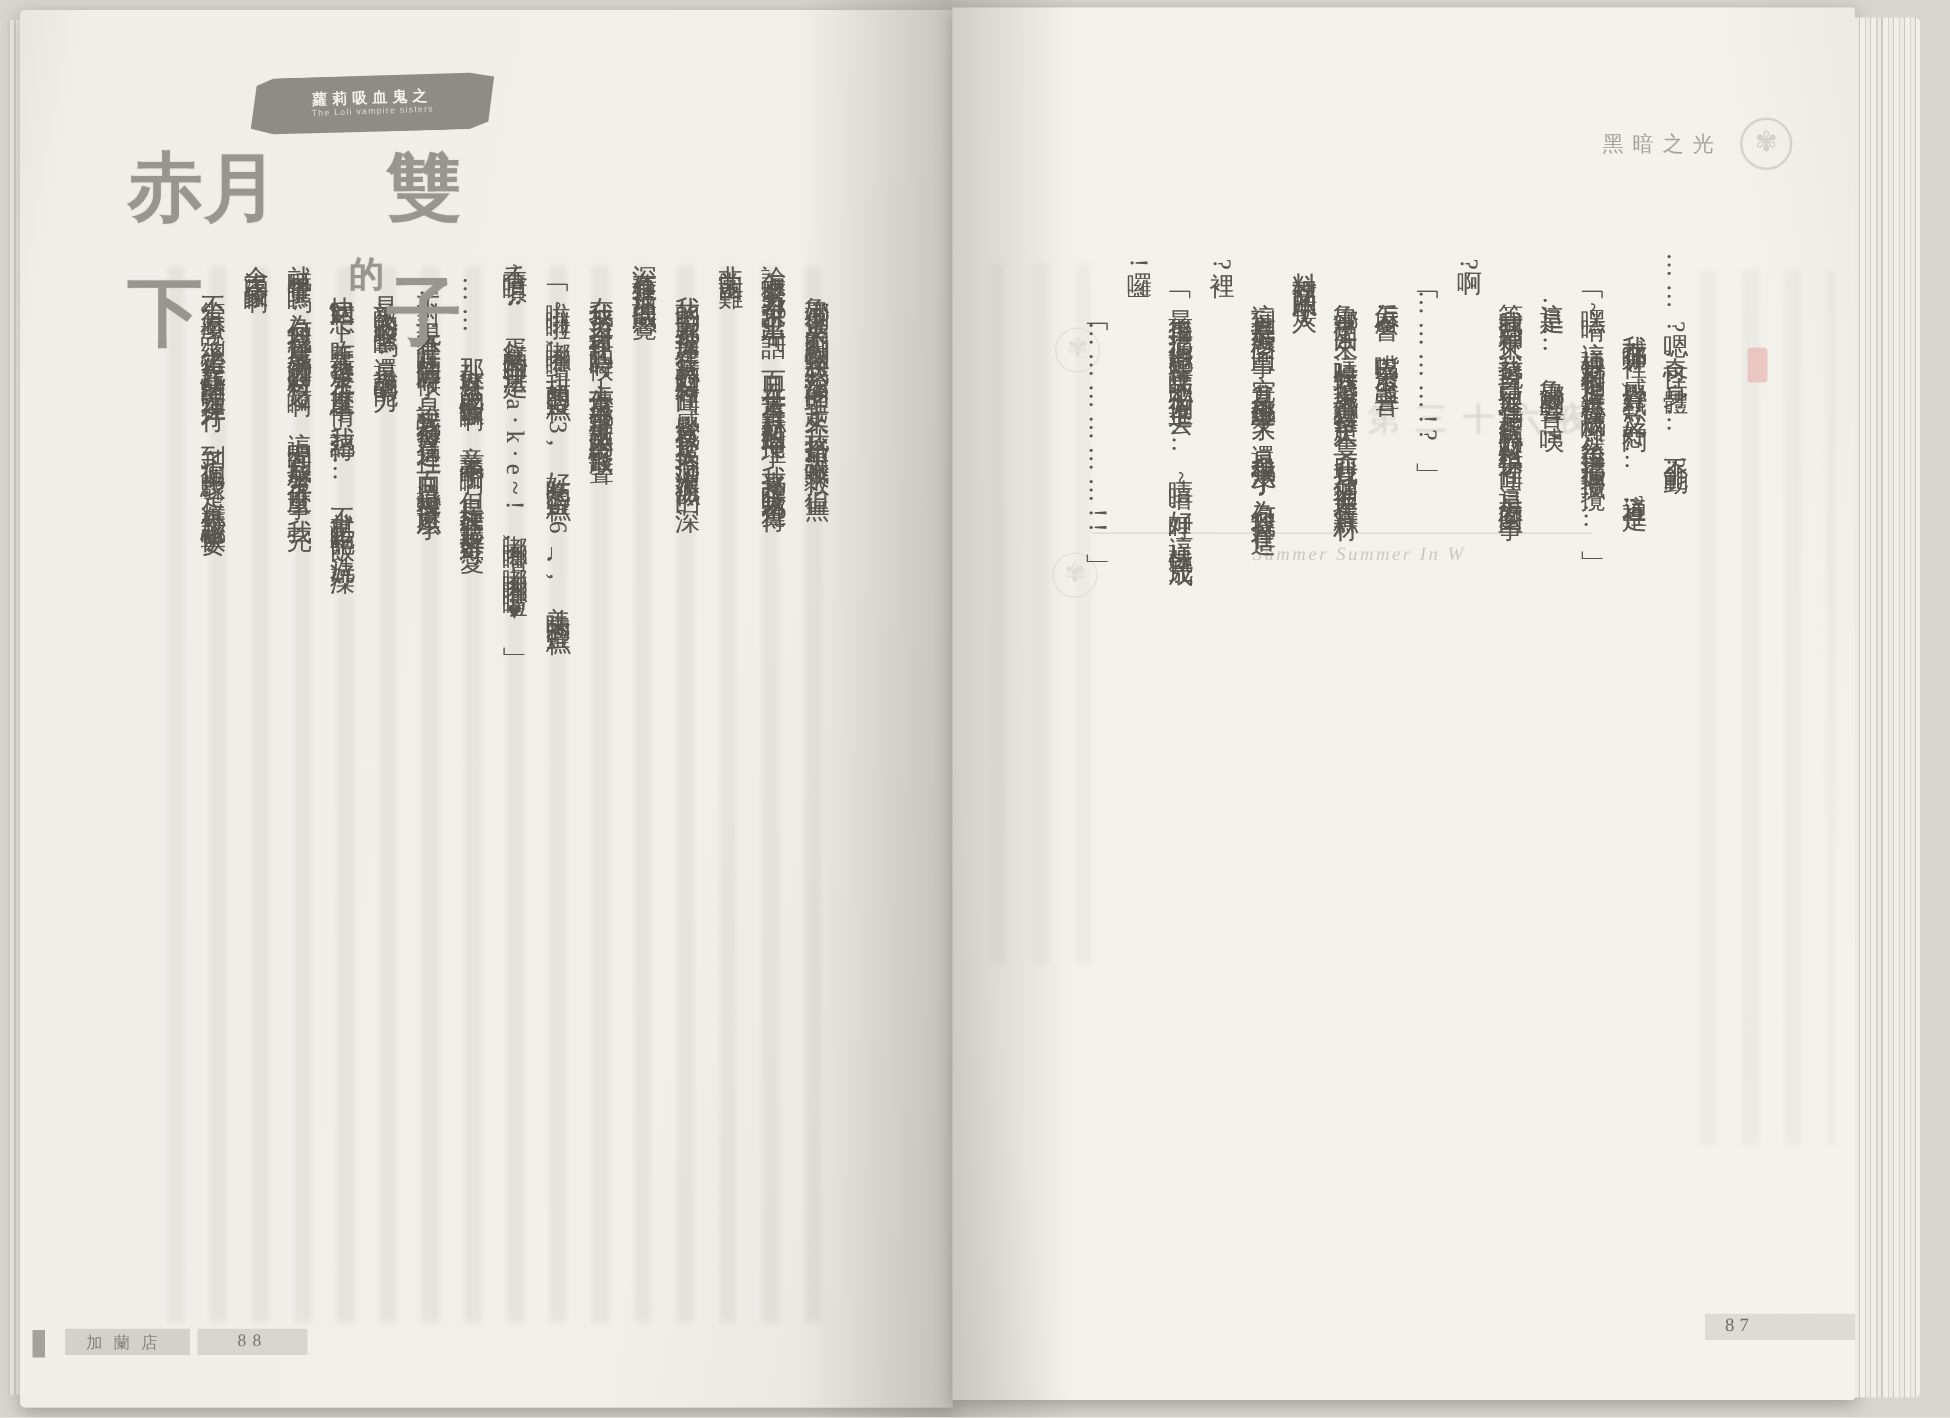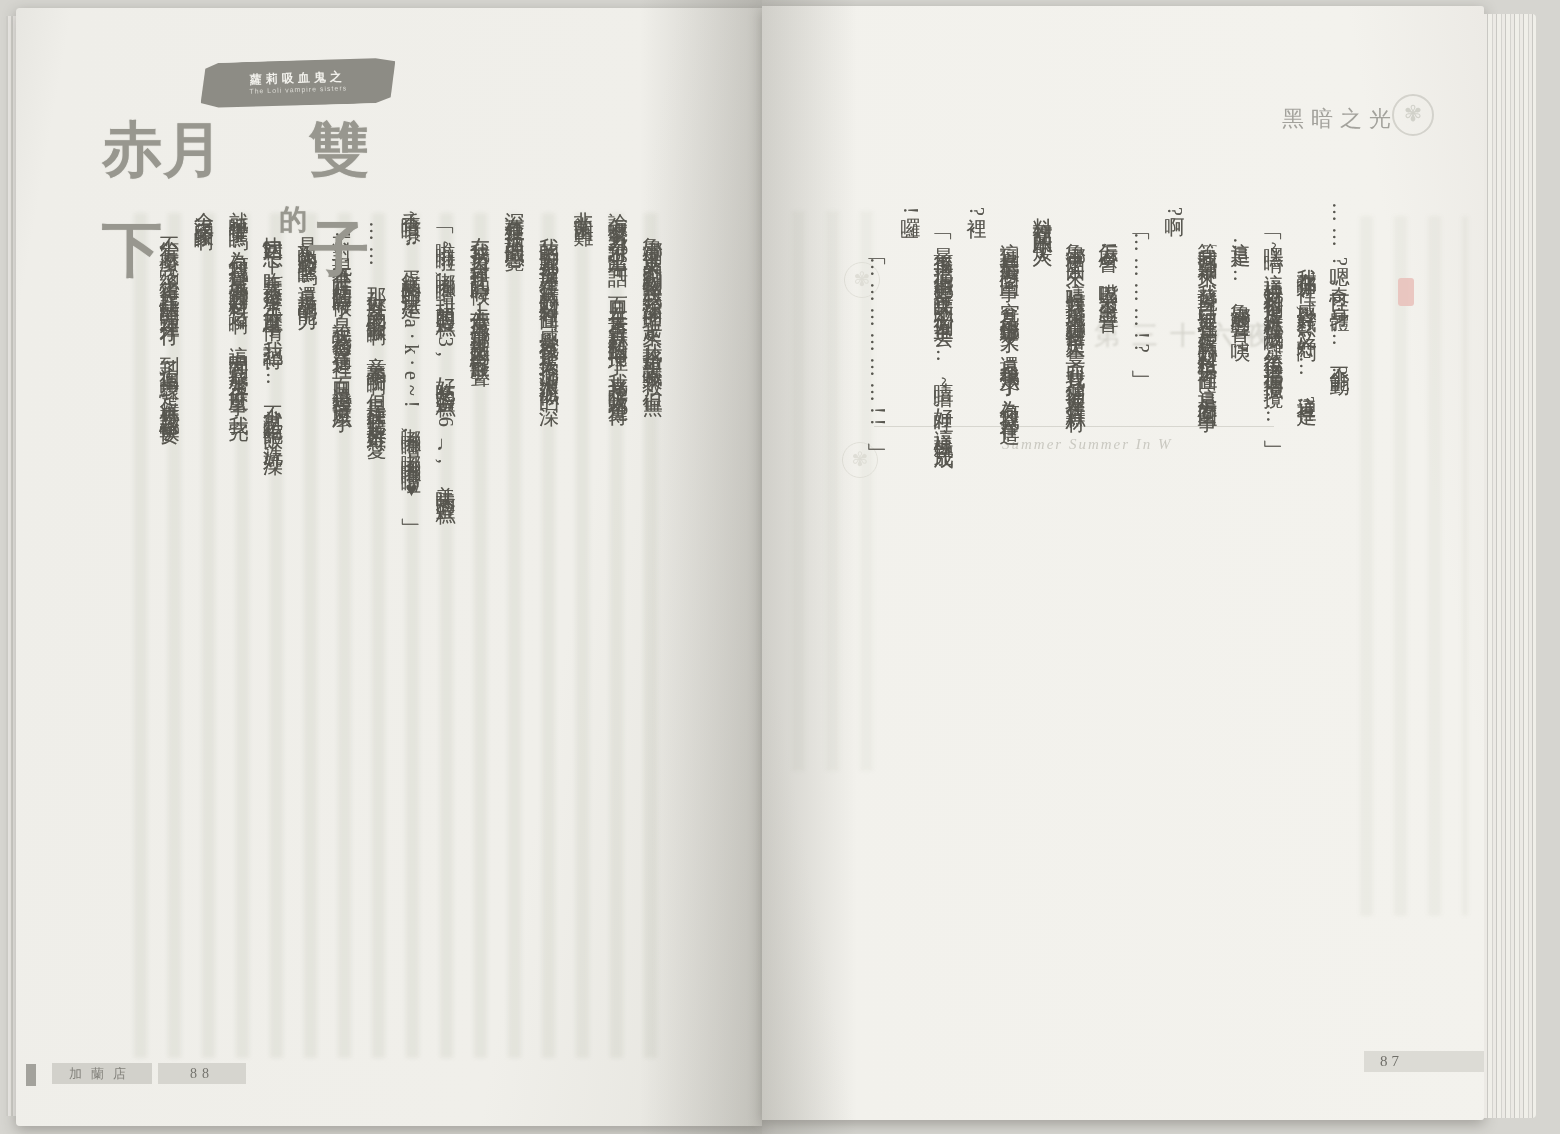--- a/index.html
+++ b/index.html
@@ -28,21 +28,21 @@
     transform:rotate(-2deg);clip-path:polygon(3% 12%,10% 0,90% 2%,100% 10%,97% 88%,89% 100%,9% 97%,0 86%);
     display:flex;flex-direction:column;align-items:center;justify-content:center;color:#f2f1ec;}
   .ribbon .zh{font-size:12px;font-weight:bold;letter-spacing:4px;line-height:14px;}
   .ribbon .en{font-size:7px;letter-spacing:1px;color:#dddcd6;line-height:10px;}
   .title-row{position:absolute;left:6px;top:52px;display:flex;align-items:center;
     font-family:Liberation Sans, sans-serif;color:#98978f;
     text-shadow:0 0 1px rgba(152,151,143,.6);}
   .title-big{font-size:60px;font-weight:bold;letter-spacing:1px;line-height:100px;}
   .title-de{font-size:28px;font-weight:bold;margin:40px 2px 0 2px;}
   
-  .rp-header{position:absolute;left:520px;top:98px;font-size:22px;letter-spacing:7px;
+  .rp-header{position:absolute;left:520px;top:98px;font-size:17px;letter-spacing:7px;
     color:#a3a29c;z-index:3;font-family:Liberation Serif, serif;}
   .stamp{position:absolute;left:630px;top:88px;width:38px;height:38px;border:2px solid #cfcec7;
     border-radius:50%;color:#ccccc4;font-size:22px;line-height:36px;text-align:center;opacity:.85;z-index:3;}
   
   .vtext{position:absolute;writing-mode:vertical-rl;text-orientation:mixed;z-index:2;
     color:#57564f;font-family:"Liberation Serif","DejaVu Serif",serif;
     font-size:20px;letter-spacing:5px;text-shadow:0 0 .5px rgba(87,86,79,.55);--cell:25px;}
   .vcol{white-space:nowrap;}
   #right-cols{top:196px;right:128px;height:880px;}
   #right-cols .vcol{line-height:33px;}

